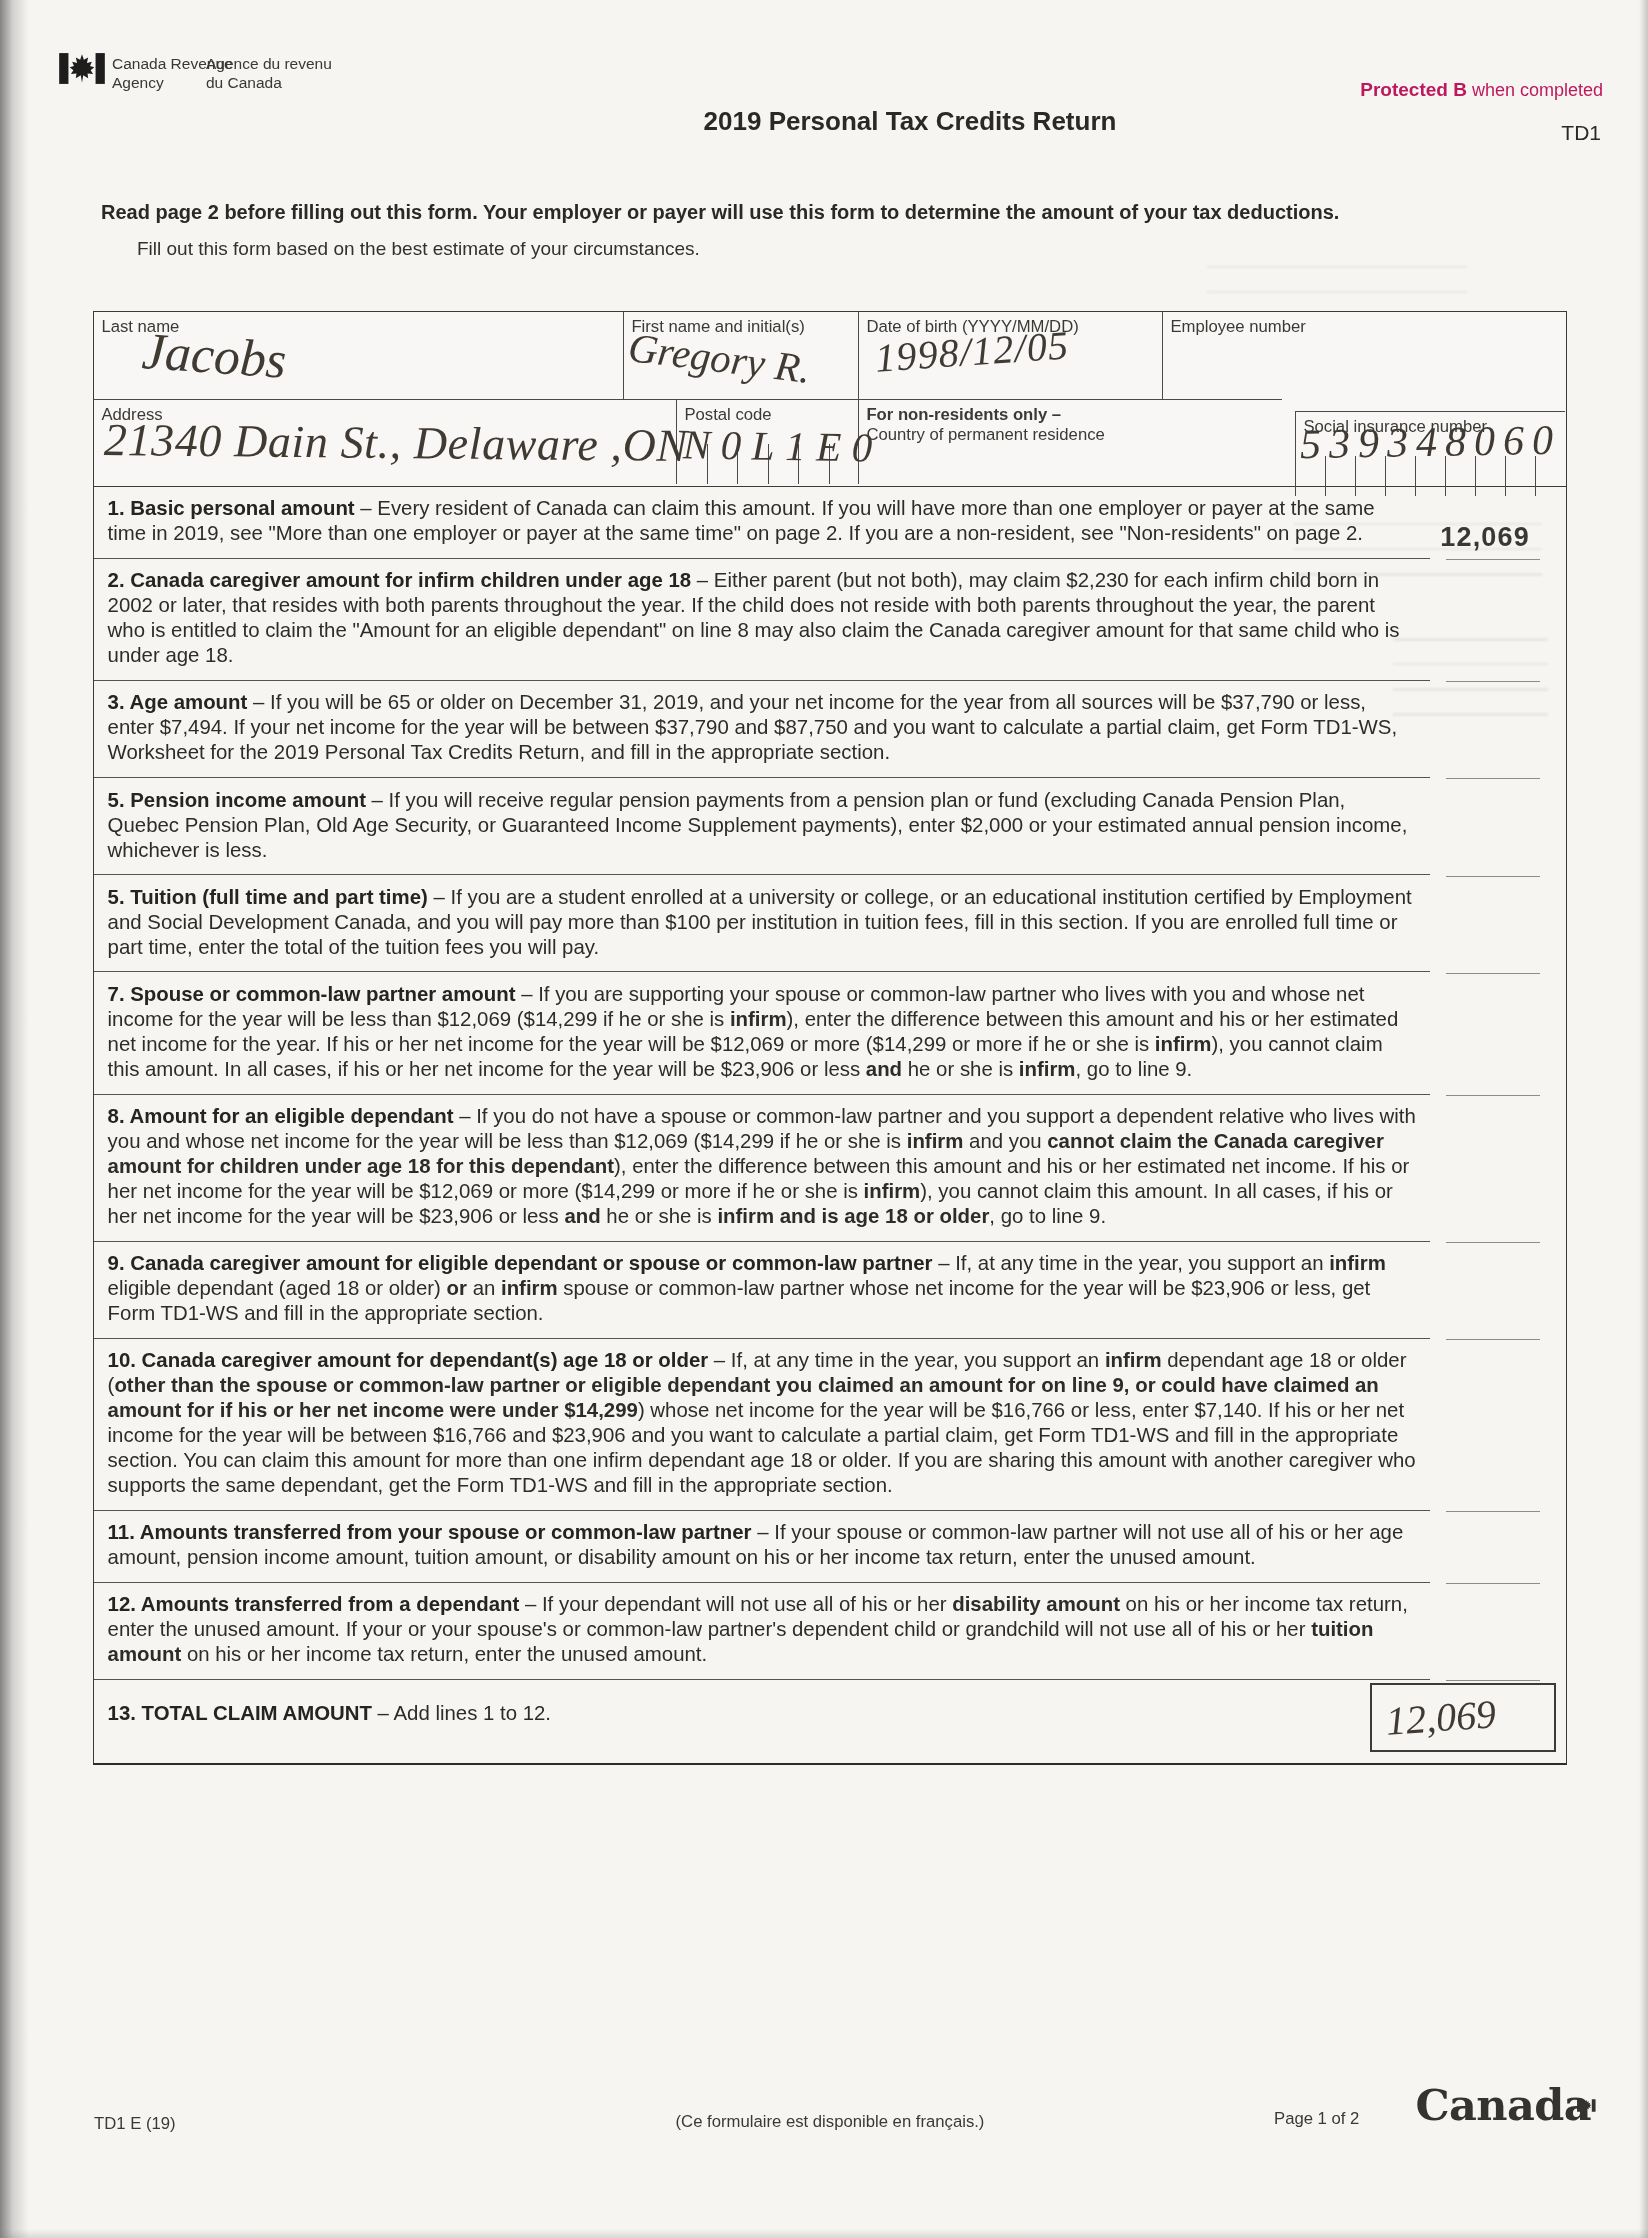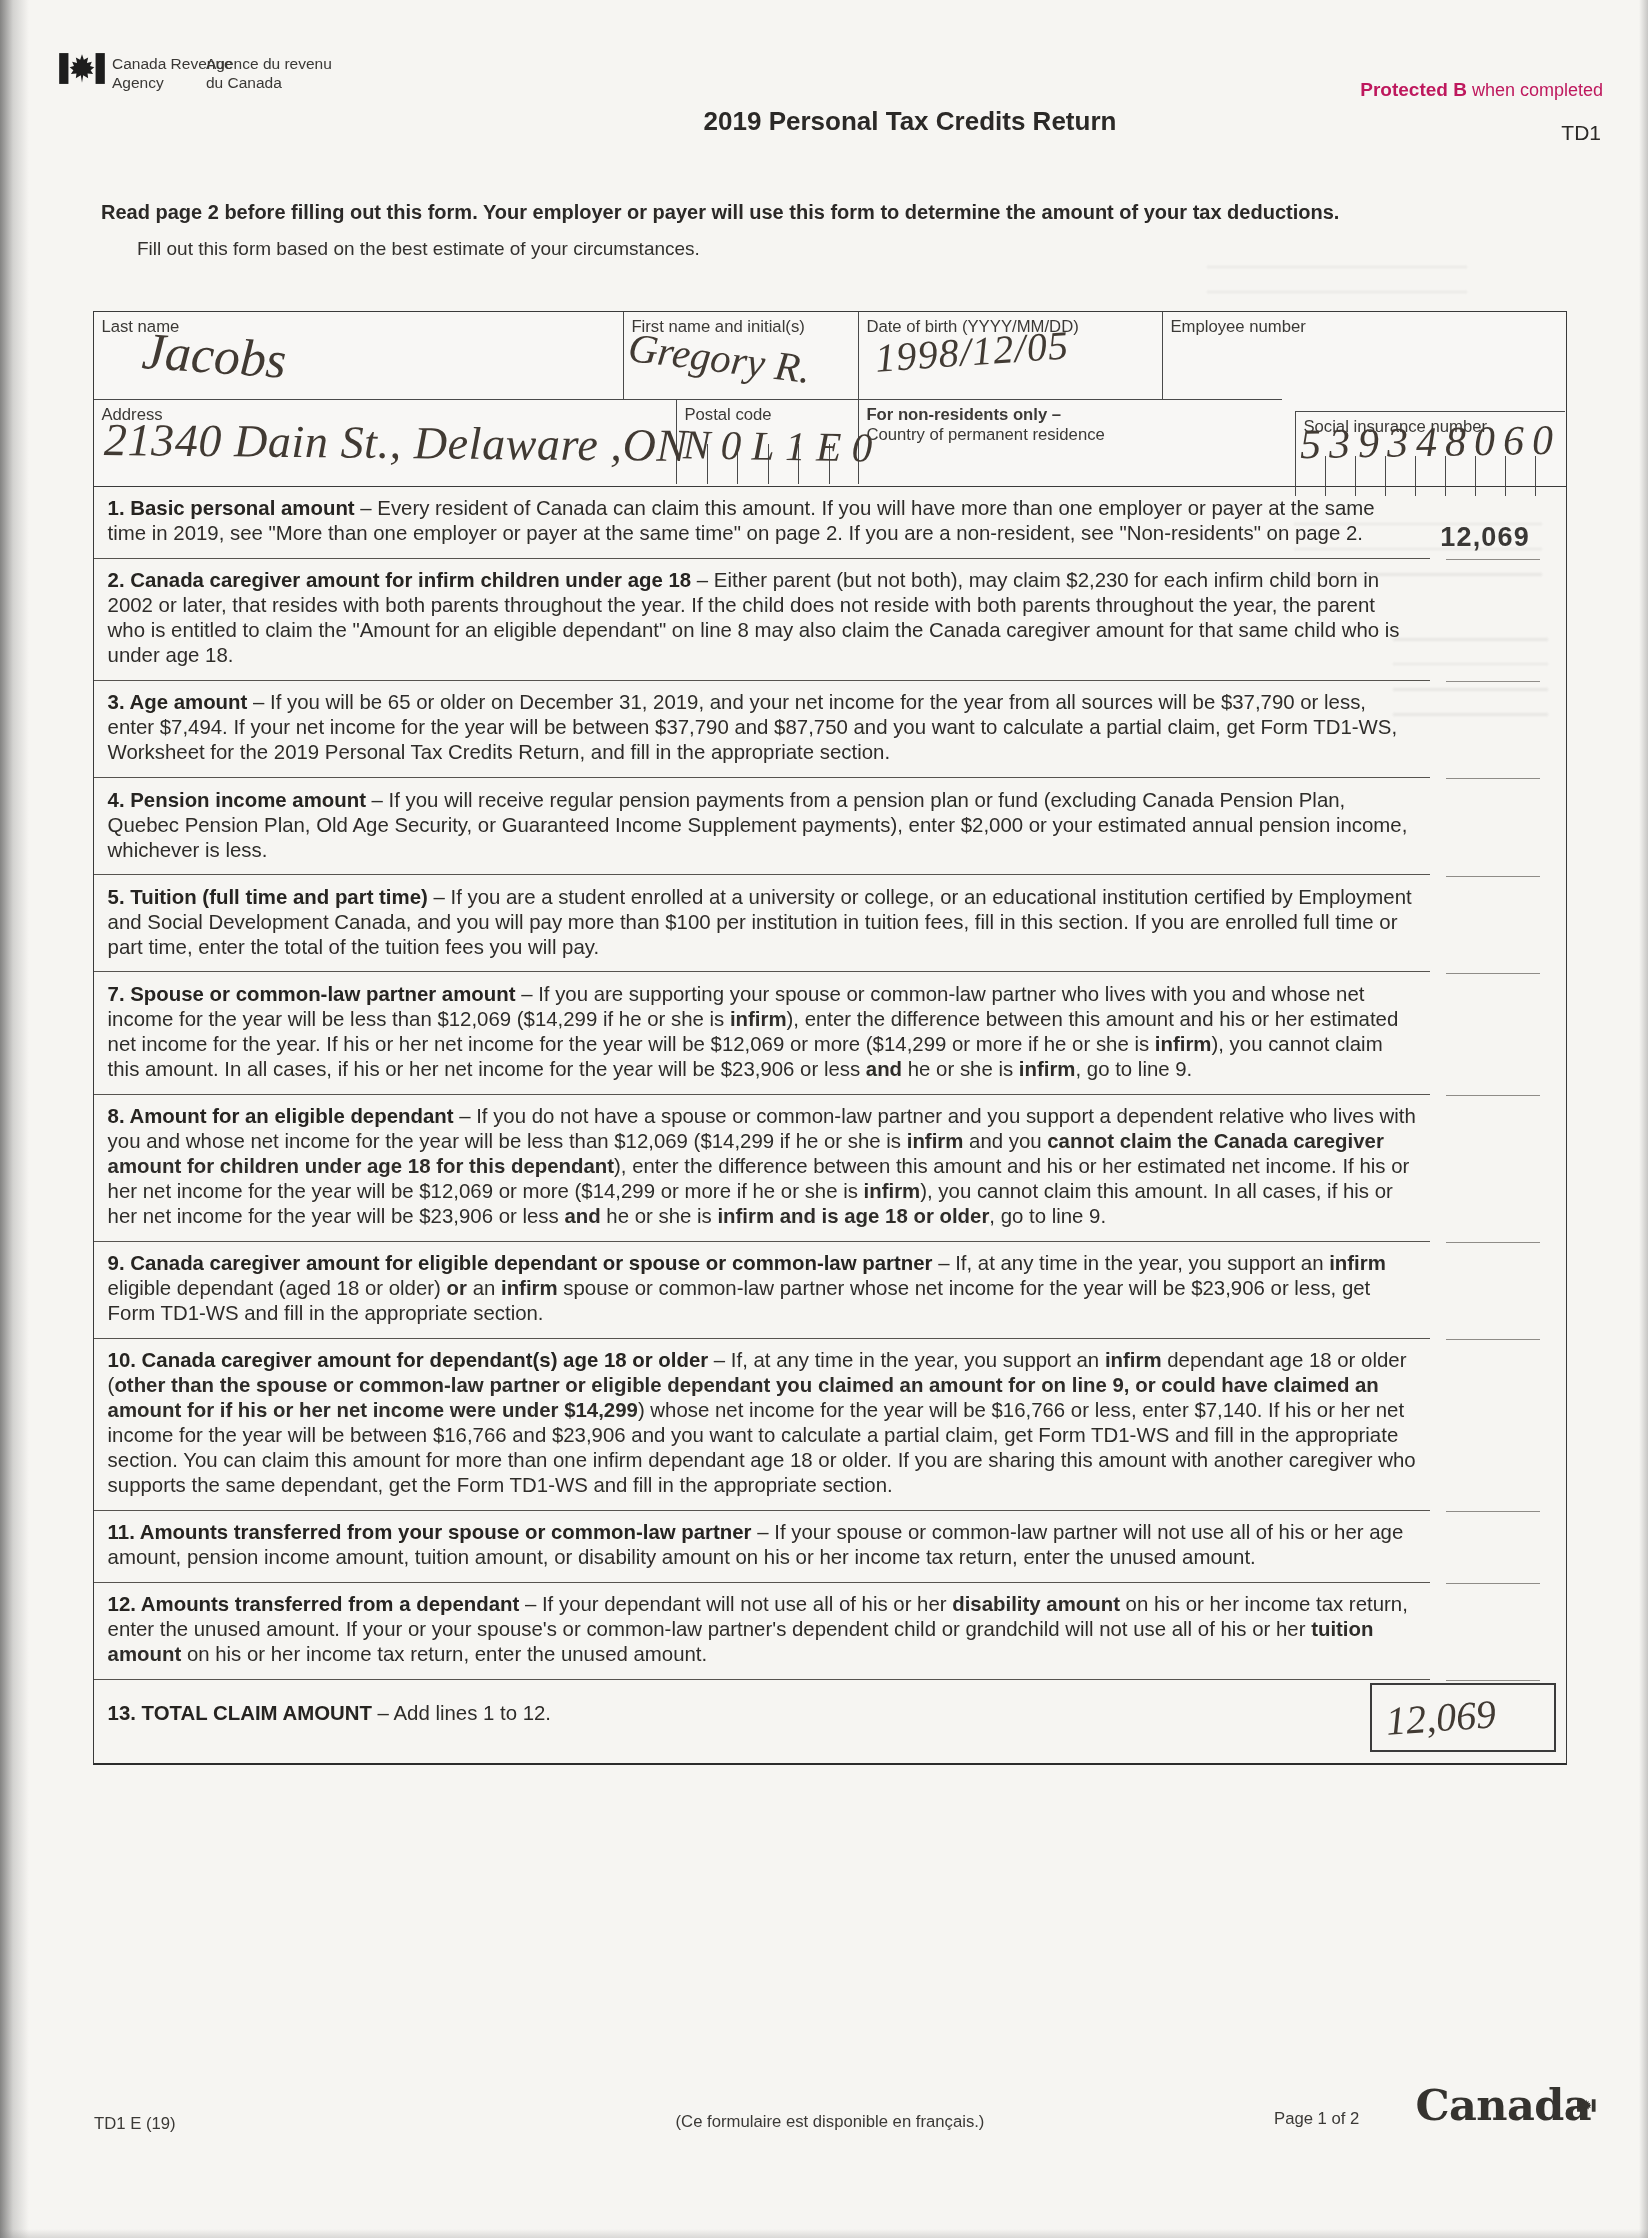--- a/index.html
+++ b/index.html
@@ -184,21 +184,21 @@
     </div>
 
     <div class="sec">
       <div class="sec-text"><span class="sec-title">3. Age amount</span><span><span> – If you will be 65 or older on December 31, 2019, and your net income for the year from all sources will be $37,790 or less, enter $7,494. If your net income for the year will be between $37,790 and $87,750 and you want to calculate a partial claim, get Form TD1-WS, Worksheet for the 2019 Personal Tax Credits Return, and fill in the appropriate section.</span></span></div>
       <div class="sec-ans">
           <div class="ansline"></div>
         </div>
     </div>
 
     <div class="sec">
-      <div class="sec-text"><span class="sec-title">4. Pension income amount</span><span><span> – If you will receive regular pension payments from a pension plan or fund (excluding Canada Pension Plan, Quebec Pension Plan, Old Age Security, or Guaranteed Income Supplement payments), enter $2,000 or your estimated annual pension income, whichever is less.</span></span></div>
+      <div class="sec-text"><span class="sec-title">5. Pension income amount</span><span><span> – If you will receive regular pension payments from a pension plan or fund (excluding Canada Pension Plan, Quebec Pension Plan, Old Age Security, or Guaranteed Income Supplement payments), enter $2,000 or your estimated annual pension income, whichever is less.</span></span></div>
       <div class="sec-ans">
           <div class="ansline"></div>
         </div>
     </div>
 
     <div class="sec">
       <div class="sec-text"><span class="sec-title">5. Tuition (full time and part time)</span><span><span> – If you are a student enrolled at a university or college, or an educational institution certified by Employment and Social Development Canada, and you will pay more than $100 per institution in tuition fees, fill in this section. If you are enrolled full time or part time, enter the total of the tuition fees you will pay.</span></span></div>
       <div class="sec-ans">
           <div class="ansline"></div>
         </div>

